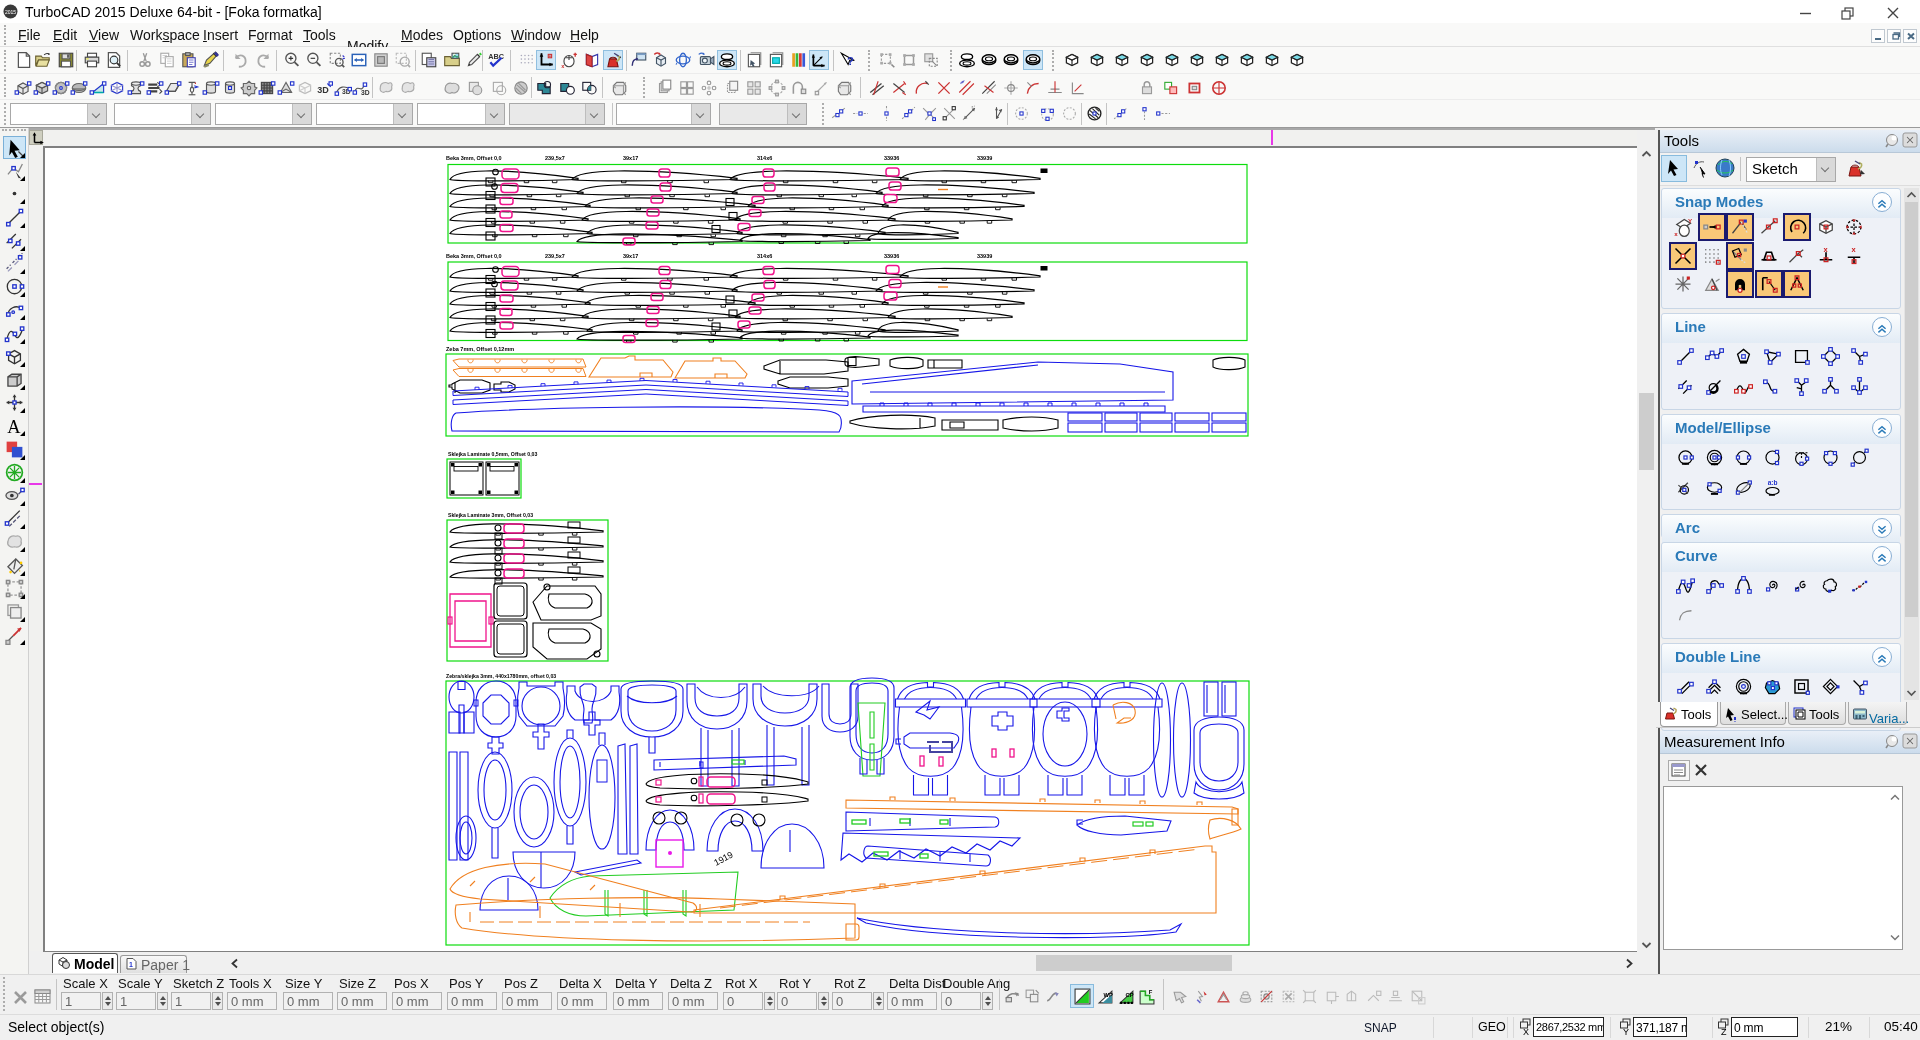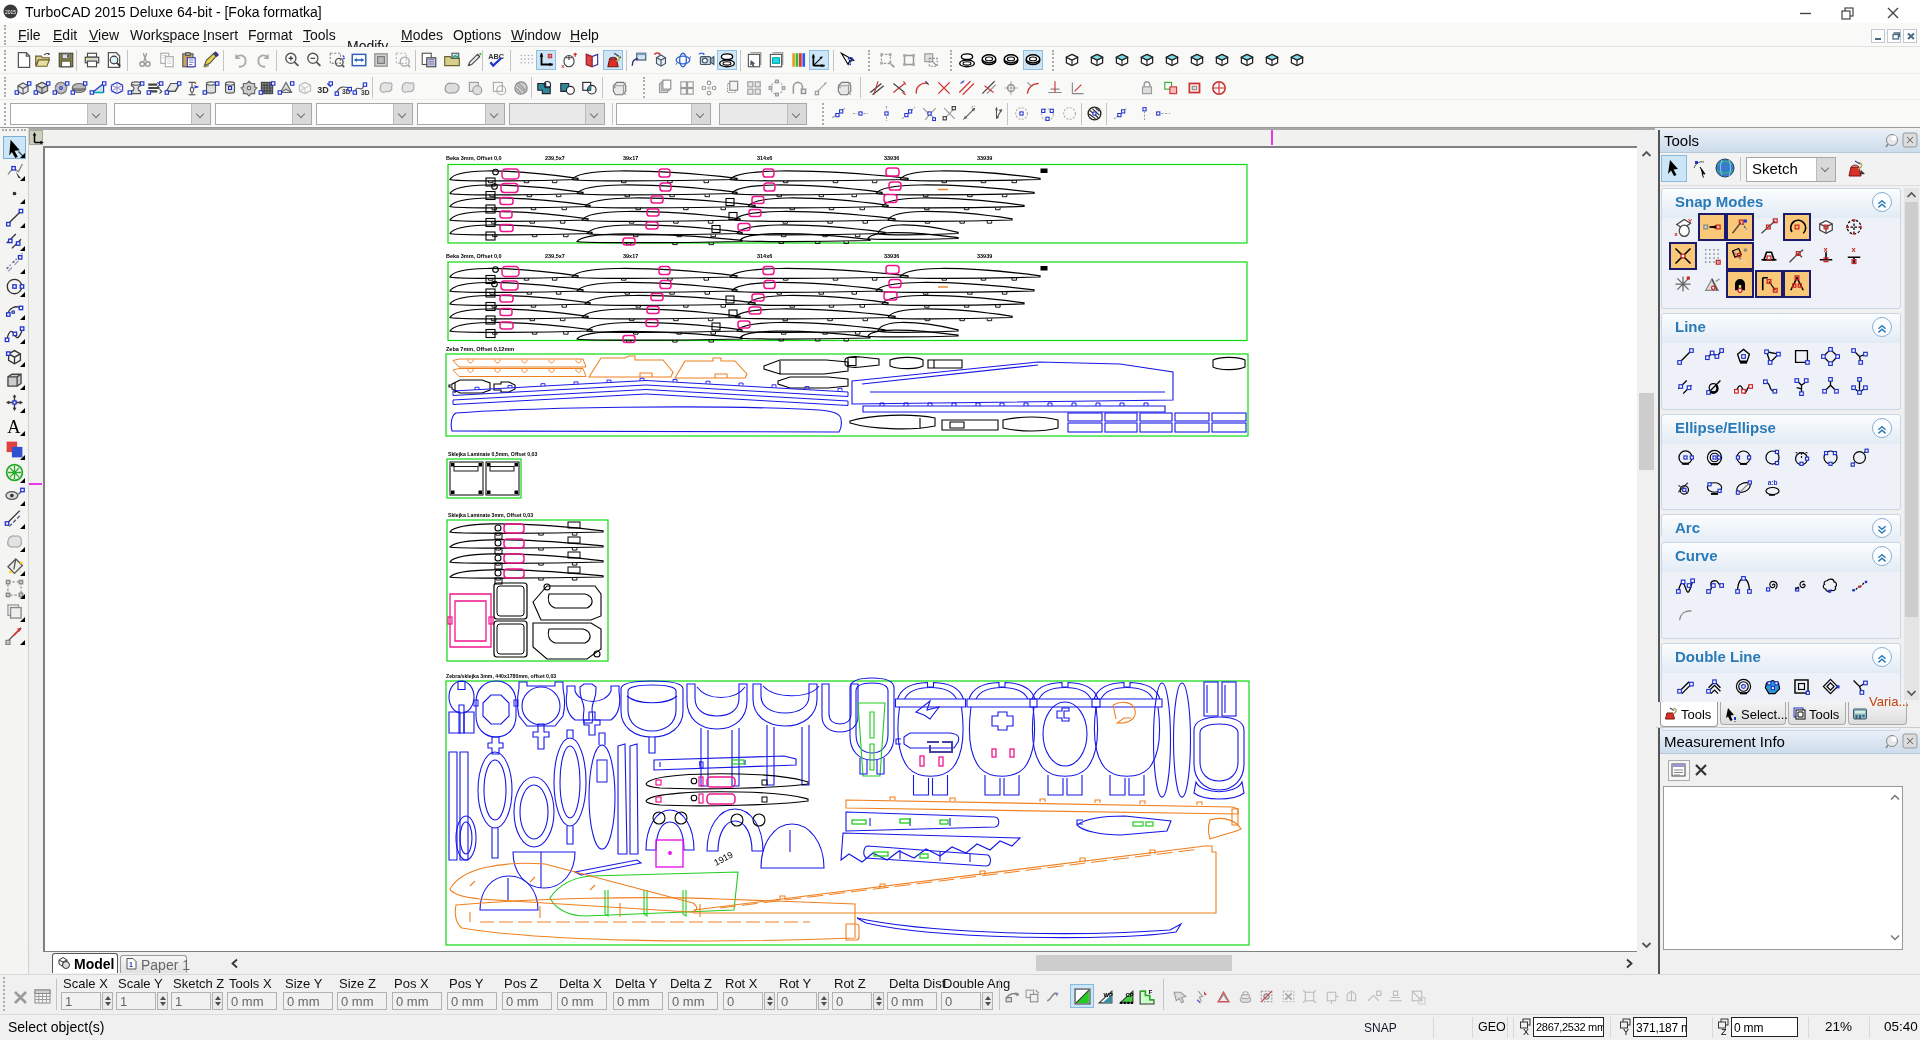--- a/index.html
+++ b/index.html
@@ -2060,21 +2060,21 @@
     <svg viewBox="0 0 16 16">
       <path d="M8 2v11M8 13l-5-4M8 13l5-4" fill="none" stroke="#000" stroke-width="1.1"></path>
       <rect x="6.5" y="0.5" width="3" height="3" fill="#fff" stroke="#23c"></rect>
       <rect x="1.5" y="7.5" width="3" height="3" fill="#fff" stroke="#23c"></rect>
       <rect x="11.5" y="7.5" width="3" height="3" fill="#fff" stroke="#23c"></rect>
       <rect x="6.5" y="11.5" width="3" height="3" fill="#fff" stroke="#23c"></rect>
     </svg>
   </div>
 <div class="sect" style="top:414px;height:96px"></div>
 <div class="abs" style="left:1662px;top:415px;width:238px;height:29px;background:linear-gradient(#fbfdfe,#e2ebf5);border-radius:3px 3px 0 0"></div>
-<div class="abs" style="left:1675px;top:419px;font-weight:bold;font-size:15px;color:#2a7ab8">Ellipse/Ellipse</div>
+<div class="abs" style="left:1675px;top:419px;font-weight:bold;font-size:15px;color:#2a7ab8">Model/Ellipse</div>
 <div class="chev" style="left:1872px;top:418px"><svg viewBox="0 0 20 20" width="18" height="18">
       <path d="M6 12l4-3.5 4 3.5M6 16l4-3.5 4 3.5" fill="none" stroke="#2a7ab8" stroke-width="1.6"></path>
     </svg></div>
 <div class="icon" style="left:1676px;top:448px;width:19px;height:19px;">
     <svg viewBox="0 0 16 16">
       <circle cx="8" cy="8" r="5.5" fill="none" stroke="#000" stroke-width="1.1"></circle>
       <rect x="6.7" y="6.7" width="2.6" height="2.6" fill="#fff" stroke="#23c"></rect>
       <rect x="12" y="6.7" width="2.6" height="2.6" fill="#fff" stroke="#23c"></rect>
       <path d="M5 13.2h6" stroke="#000" stroke-width="1.8"></path>
     </svg>
@@ -2313,21 +2313,21 @@
     <rect x="4" y="4" width="9" height="9" fill="#fff" stroke="#000"></rect>
     <path d="M6 6h5v5H6z" fill="none" stroke="#000"></path>
   </svg>
 <div class="abs" style="left:1809px;top:707px;font-size:13px;color:#000">Tools</div>
 <div class="abs" style="left:1848px;top:702px;width:59px;height:23px;background:linear-gradient(#f4f4f4,#dedede);border:1px solid #aaa;border-top:none;border-radius:0 0 4px 4px"></div>
 <svg class="abs" style="left:1852px;top:706px" width="16" height="16" viewBox="0 0 16 16">
     <rect x="1.5" y="3" width="13" height="10" rx="1" fill="#8ab6c8" stroke="#456"></rect>
     <rect x="3" y="5" width="10" height="2.5" fill="#d8f0d8"></rect>
     <path d="M3.5 10h2M7 10h2M10.5 10h2M3.5 12h2M7 12h2" stroke="#245" stroke-width="1.4"></path>
   </svg>
-<div class="abs" style="left:1869px;top:694px;font-size:13px;color:#c2410c">Varia...</div>
+<div class="abs" style="left:1869px;top:711px;font-size:13px;color:#0369a1">Varia...</div>
 <div class="abs" style="left:1658px;top:731px;width:2px;height:243px;background:#555"></div>
 <div class="abs" style="left:1660px;top:731px;width:260px;height:23px;background:linear-gradient(#e9eff7,#ccdcec);border-bottom:1px solid #b8c8d8"></div>
 <div class="abs" style="left:1664px;top:733px;font-size:15px;color:#000">Measurement Info</div>
 <svg class="abs" style="left:1884px;top:733px" width="34" height="18">
     <circle cx="8" cy="8" r="5.5" fill="#e8e8e8" stroke="#888"></circle>
     <circle cx="10" cy="6" r="2.5" fill="#fff"></circle>
     <path d="M4 12l-2 3" stroke="#888" stroke-width="1.5"></path>
     <rect x="19" y="1" width="14" height="14" rx="2" fill="#dcdcdc" stroke="#999"></rect>
     <path d="M23 5l6 6M29 5l-6 6" stroke="#fff" stroke-width="2.2"></path>
     <path d="M23 5l6 6M29 5l-6 6" stroke="#777" stroke-width="1.2"></path>

